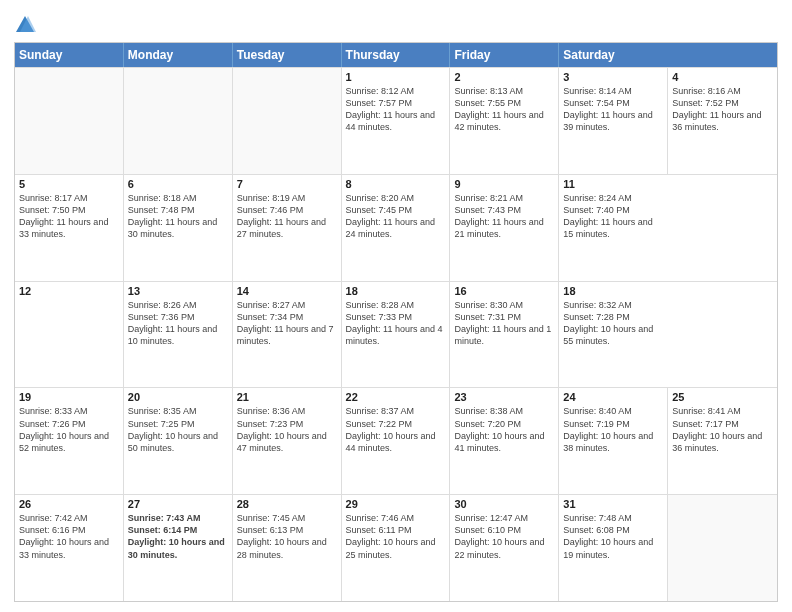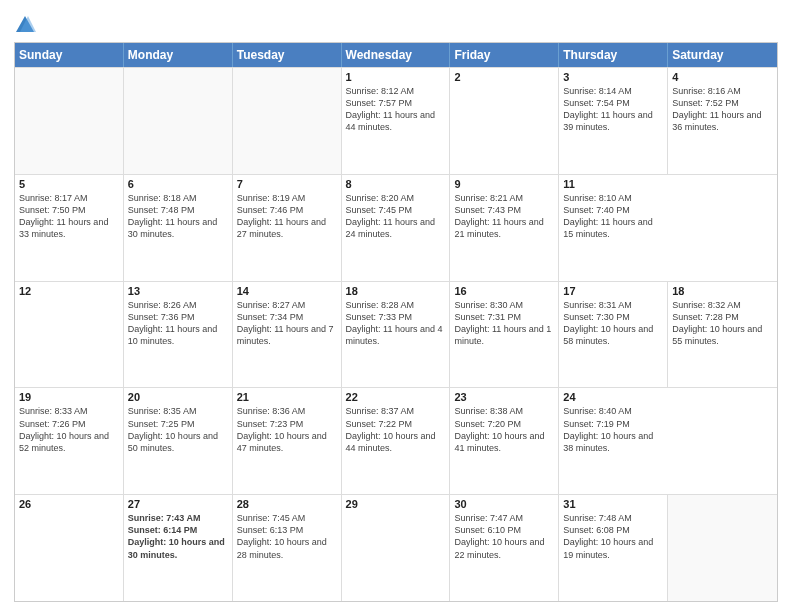--- a/index.html
+++ b/index.html
@@ -135,38 +135,40 @@
       <div class="month-title"></div>
       <div class="location"></div>
     </div>
   </div>
 
   <div class="calendar">
     <div class="cal-header-row">
     <div class="cal-header-cell">Sunday</div>
         <div class="cal-header-cell">Monday</div>
         <div class="cal-header-cell">Tuesday</div>
-        <div class="cal-header-cell">Wednesday</div>
+        <div class="cal-header-cell">Thursday</div>
         <div class="cal-header-cell">Friday</div>
-        <div class="cal-header-cell">Thursday</div>
         <div class="cal-header-cell">Saturday</div>
       </div>
     <div class="cal-body">
     <div class="cal-row">
           <div class="cal-cell empty"></div>
           <div class="cal-cell empty"></div>
           <div class="cal-cell empty"></div>
           <div class="cal-cell">
             <div class="cell-date">1</div>
             <div class="cell-info" style="white-space: pre-line;">Sunrise: 8:12 AM
 Sunset: 7:57 PM
 Daylight: 11 hours and 44 minutes.</div>
           </div>
           <div class="cal-cell">
             <div class="cell-date">2</div>
+            <div class="cell-info" style="white-space: pre-line;">Sunrise: 8:13 AM
+Sunset: 7:55 PM
+Daylight: 11 hours and 42 minutes.</div>
           </div>
           <div class="cal-cell">
             <div class="cell-date">3</div>
             <div class="cell-info" style="white-space: pre-line;">Sunrise: 8:14 AM
 Sunset: 7:54 PM
 Daylight: 11 hours and 39 minutes.</div>
           </div>
           <div class="cal-cell">
             <div class="cell-date">4</div>
             <div class="cell-info" style="white-space: pre-line;">Sunrise: 8:16 AM
@@ -200,21 +202,21 @@
 Daylight: 11 hours and 24 minutes.</div>
           </div>
           <div class="cal-cell">
             <div class="cell-date">9</div>
             <div class="cell-info" style="white-space: pre-line;">Sunrise: 8:21 AM
 Sunset: 7:43 PM
 Daylight: 11 hours and 21 minutes.</div>
           </div>
           <div class="cal-cell">
             <div class="cell-date">11</div>
-            <div class="cell-info" style="white-space: pre-line;">Sunrise: 8:10 AM
+            <div class="cell-info" style="white-space: pre-line;">Sunrise: 8:24 AM
 Sunset: 7:40 PM
 Daylight: 11 hours and 15 minutes.</div>
           </div>
         </div>
         <div class="cal-row">
           <div class="cal-cell">
             <div class="cell-date">12</div>
           </div>
           <div class="cal-cell">
             <div class="cell-date">13</div>
@@ -234,26 +236,20 @@
 Sunset: 7:33 PM
 Daylight: 11 hours and 4 minutes.</div>
           </div>
           <div class="cal-cell">
             <div class="cell-date">16</div>
             <div class="cell-info" style="white-space: pre-line;">Sunrise: 8:30 AM
 Sunset: 7:31 PM
 Daylight: 11 hours and 1 minute.</div>
           </div>
           <div class="cal-cell">
-            <div class="cell-date">17</div>
-            <div class="cell-info" style="white-space: pre-line;">Sunrise: 8:31 AM
-Sunset: 7:30 PM
-Daylight: 10 hours and 58 minutes.</div>
-          </div>
-          <div class="cal-cell">
             <div class="cell-date">18</div>
             <div class="cell-info" style="white-space: pre-line;">Sunrise: 8:32 AM
 Sunset: 7:28 PM
 Daylight: 10 hours and 55 minutes.</div>
           </div>
         </div>
         <div class="cal-row">
           <div class="cal-cell">
             <div class="cell-date">19</div>
             <div class="cell-info" style="white-space: pre-line;">Sunrise: 8:33 AM
@@ -283,43 +279,55 @@
             <div class="cell-info" style="white-space: pre-line;">Sunrise: 8:38 AM
 Sunset: 7:20 PM
 Daylight: 10 hours and 41 minutes.</div>
           </div>
           <div class="cal-cell">
             <div class="cell-date">24</div>
             <div class="cell-info" style="white-space: pre-line;">Sunrise: 8:40 AM
 Sunset: 7:19 PM
 Daylight: 10 hours and 38 minutes.</div>
           </div>
+          <div class="cal-cell">
+            <div class="cell-date">25</div>
+            <div class="cell-info" style="white-space: pre-line;">Sunrise: 8:41 AM
+Sunset: 7:17 PM
+Daylight: 10 hours and 36 minutes.</div>
+          </div>
         </div>
         <div class="cal-row">
           <div class="cal-cell">
             <div class="cell-date">26</div>
+            <div class="cell-info" style="white-space: pre-line;">Sunrise: 7:42 AM
+Sunset: 6:16 PM
+Daylight: 10 hours and 33 minutes.</div>
           </div>
           <div class="cal-cell">
             <div class="cell-date">27</div>
             <div class="cell-info" style="white-space: pre-line; font-weight: bold;">Sunrise: 7:43 AM
 Sunset: 6:14 PM
 Daylight: 10 hours and 30 minutes.</div>
           </div>
           <div class="cal-cell">
             <div class="cell-date">28</div>
             <div class="cell-info" style="white-space: pre-line;">Sunrise: 7:45 AM
 Sunset: 6:13 PM
 Daylight: 10 hours and 28 minutes.</div>
           </div>
           <div class="cal-cell">
             <div class="cell-date">29</div>
+            <div class="cell-info" style="white-space: pre-line;">Sunrise: 7:46 AM
+Sunset: 6:11 PM
+Daylight: 10 hours and 25 minutes.</div>
           </div>
           <div class="cal-cell">
             <div class="cell-date">30</div>
-            <div class="cell-info" style="white-space: pre-line;">Sunrise: 7:47 AM
+            <div class="cell-info" style="white-space: pre-line;">Sunrise: 12:47 AM
 Sunset: 6:10 PM
 Daylight: 10 hours and 22 minutes.</div>
           </div>
           <div class="cal-cell">
             <div class="cell-date">31</div>
             <div class="cell-info" style="white-space: pre-line;">Sunrise: 7:48 AM
 Sunset: 6:08 PM
 Daylight: 10 hours and 19 minutes.</div>
           </div>
           <div class="cal-cell empty"></div>

